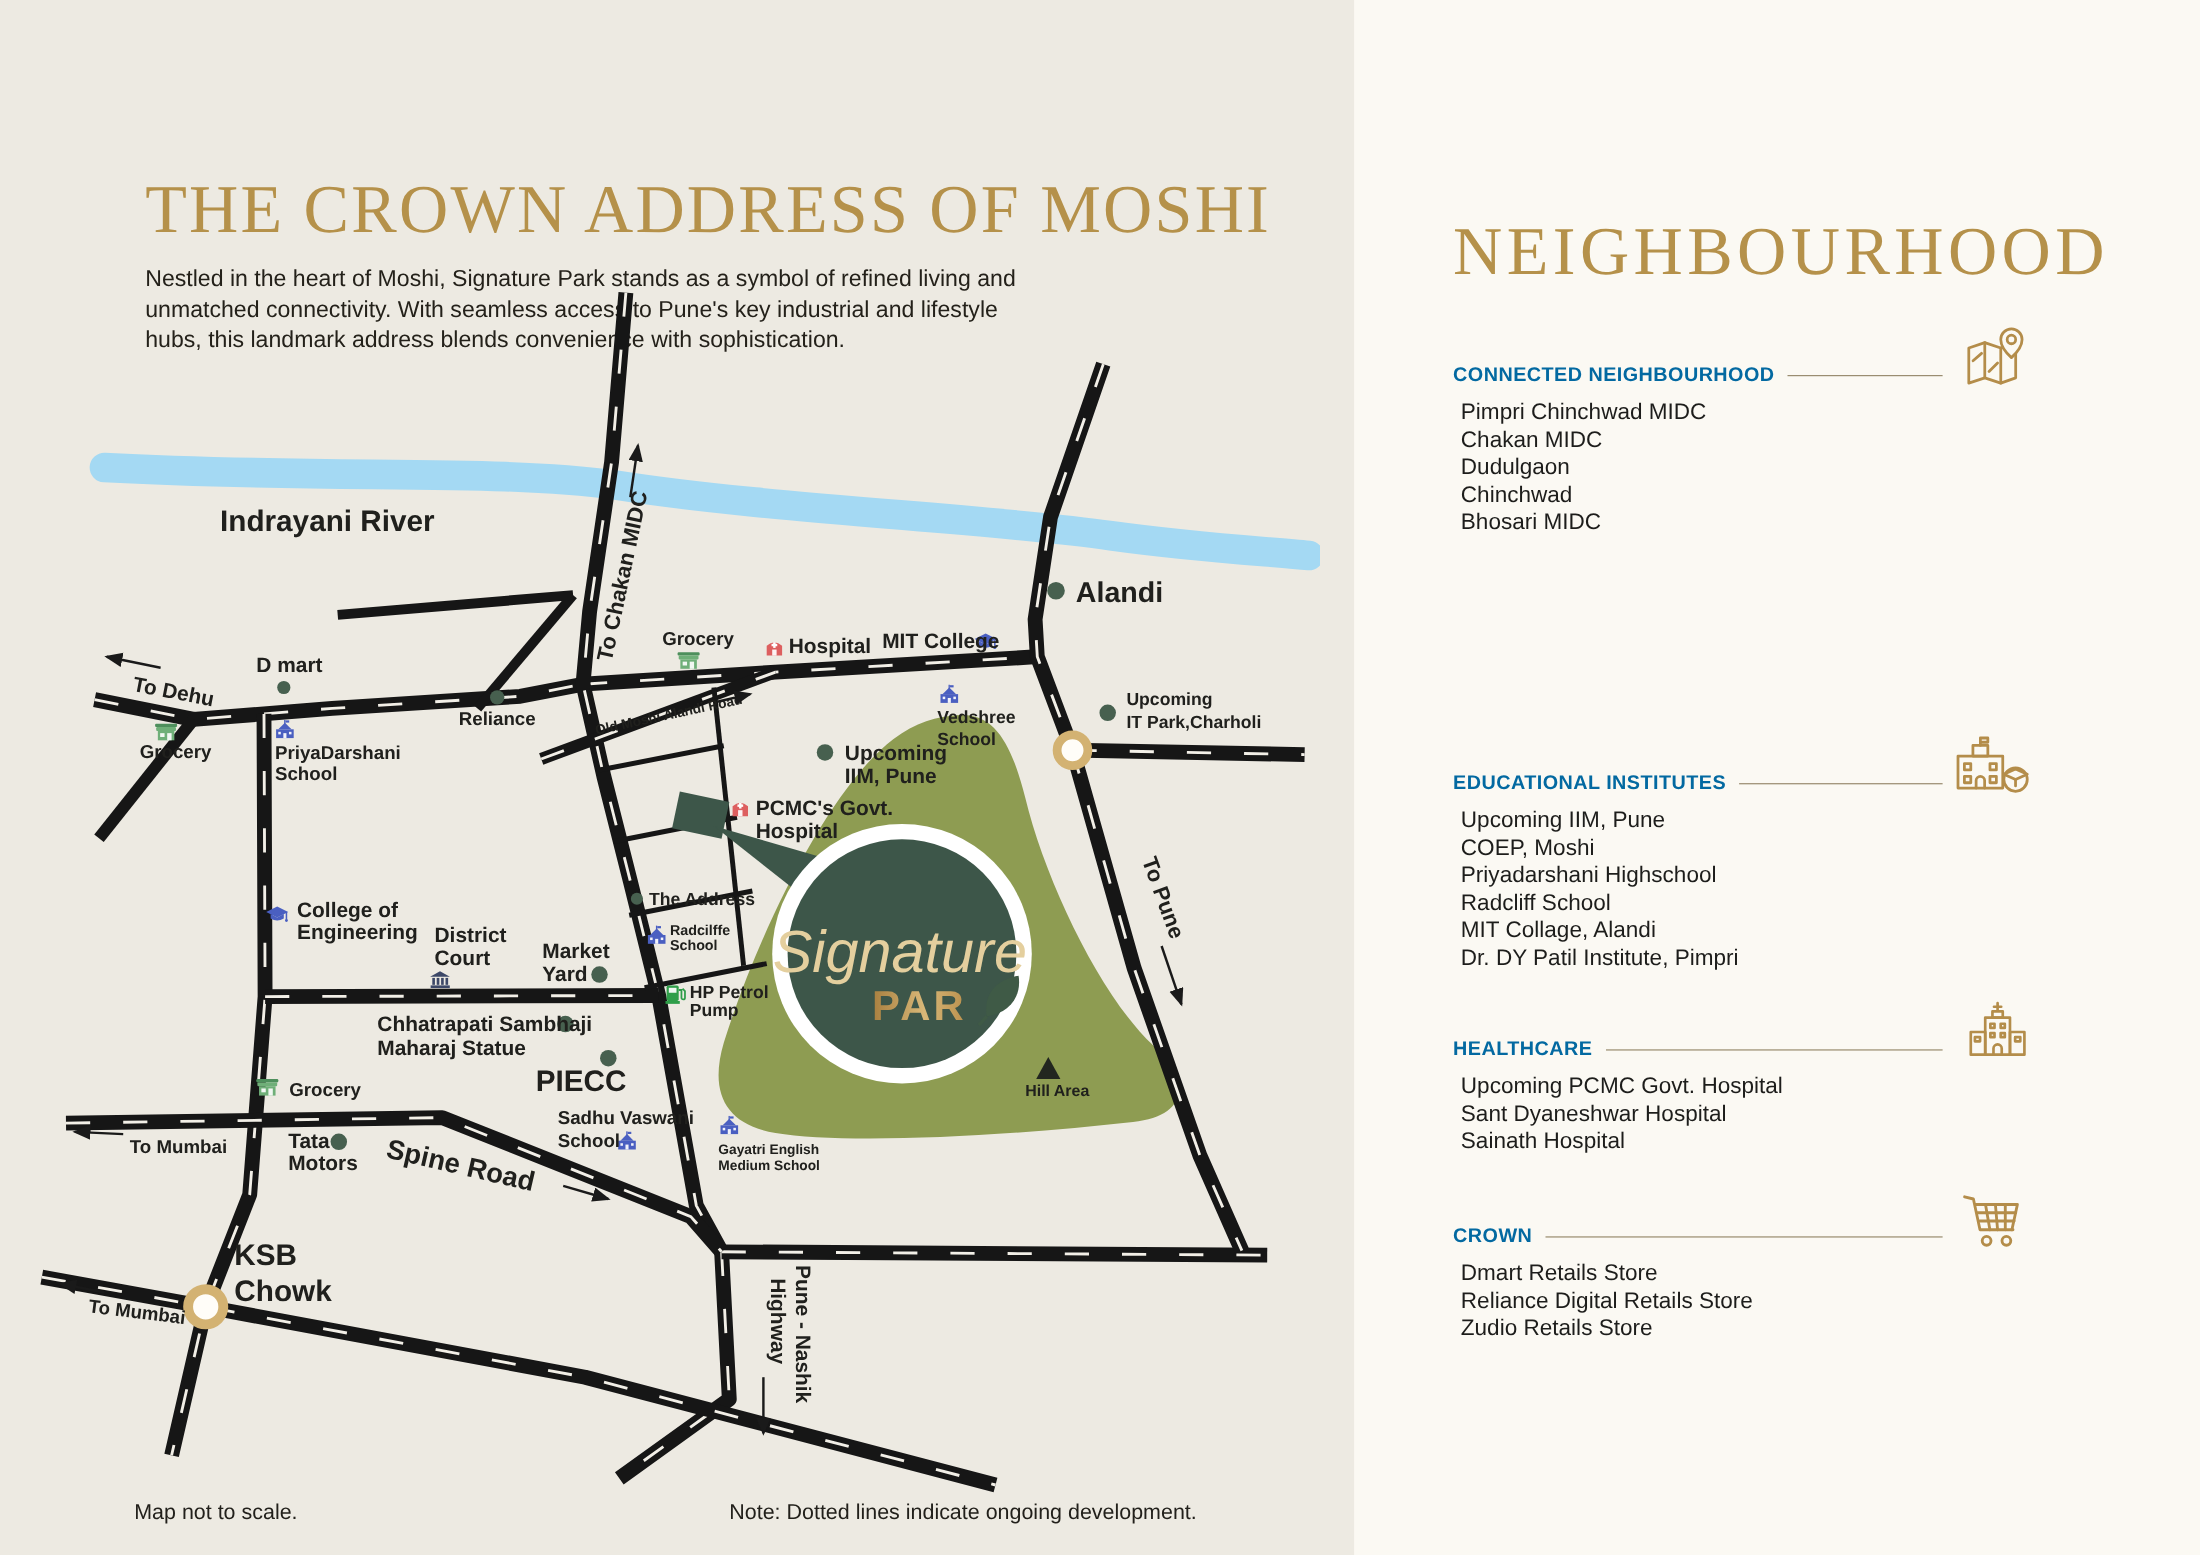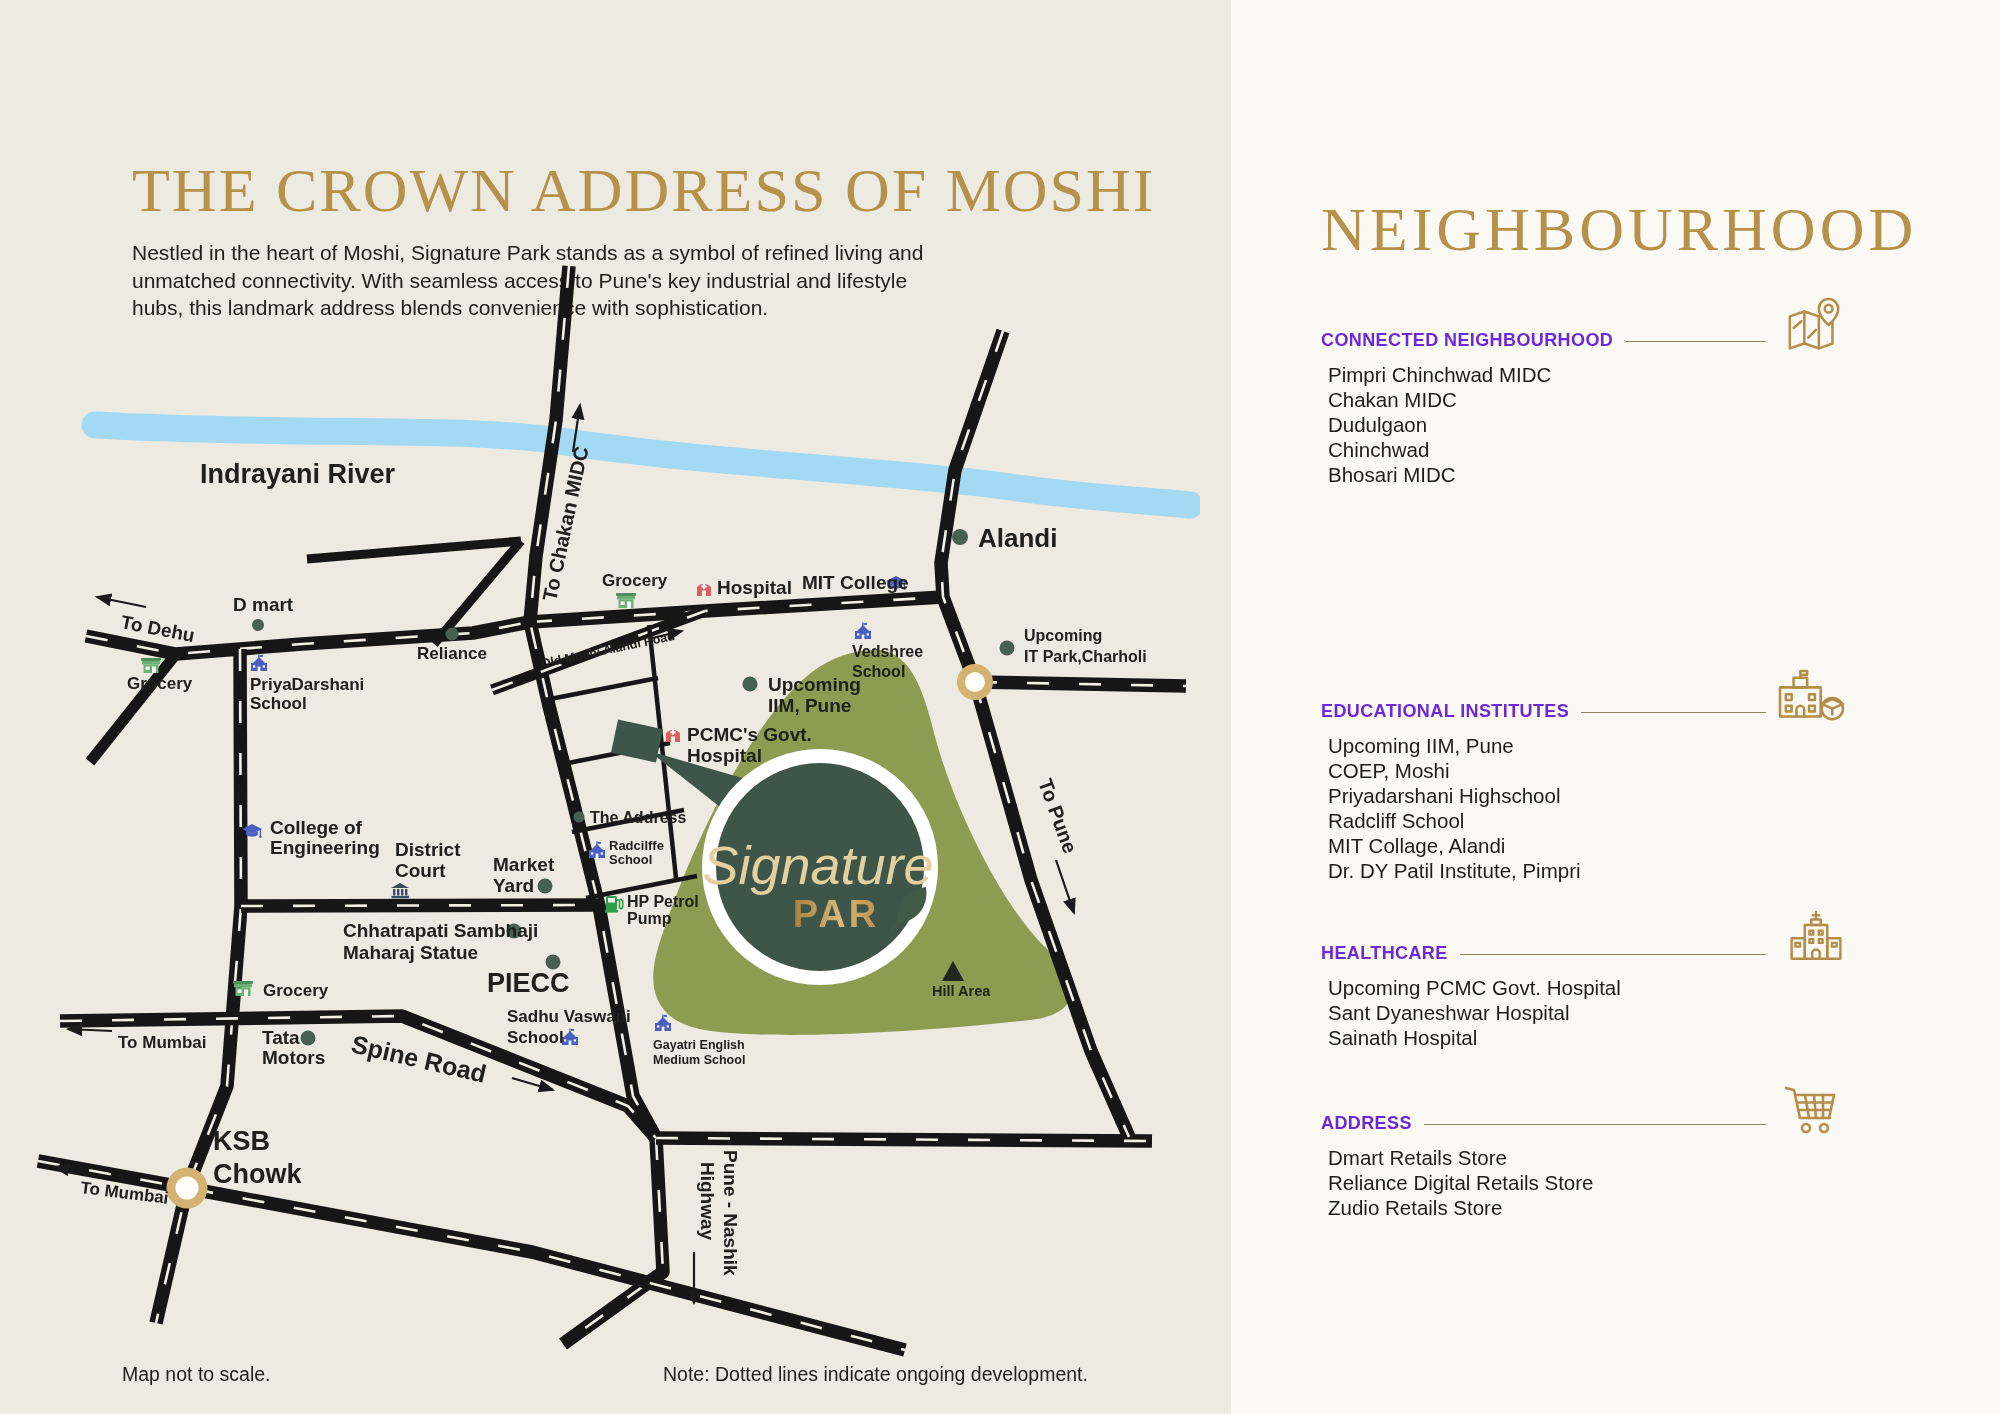--- a/index.html
+++ b/index.html
@@ -18,21 +18,21 @@
   .rw{stroke-width:13.5;} .rw2{stroke-width:11;} .rw3{stroke-width:9;}
   .dash{stroke:#f2efe7;stroke-width:2.6;fill:none;stroke-dasharray:22 30;}
   .thin{stroke:#161616;stroke-width:4.5;fill:none;}
   .arrow{stroke:#1a1a1a;stroke-width:2.2;fill:none;}
   .dot{fill:#47604f;}
   
   .nb-title{position:absolute;left:90px;top:152px;font-family:"Liberation Serif","DejaVu Serif",serif;
             font-size:62px;color:#b5914a;letter-spacing:4px;font-weight:normal;white-space:nowrap;}
   .section{position:absolute;left:90px;width:445px;}
   .sec-head{position:relative;display:flex;align-items:baseline;}
-  .sec-head .hd{font-size:18px;font-weight:bold;color:#6d28d9;letter-spacing:.4px;white-space:nowrap;}
+  .sec-head .hd{font-size:18px;font-weight:bold;color:#0369a1;letter-spacing:.4px;white-space:nowrap;}
   .sec-head .rule{flex:1;border-bottom:1.6px solid #8f8163;margin-left:12px;transform:translateY(-4px);}
   .sec-icon{position:absolute;right:-80px;bottom:-8px;}
   .items{margin-top:11px;padding-left:7px;}
   .items .it{font-size:20.5px;color:#1d1d1b;line-height:25px;font-weight:500;}
   .gold-ic{stroke:#b48d4a;fill:none;stroke-width:2.6;stroke-linecap:round;stroke-linejoin:round;}
 </style>
 </head>
 <body>
 
 <div class="stage">
@@ -328,21 +328,21 @@
       </div>
       <div class="items">
         <div class="it">Upcoming PCMC Govt. Hospital</div>
         <div class="it">Sant Dyaneshwar Hospital</div>
         <div class="it">Sainath Hospital</div>
       </div>
     </div>
 
     <div class="section" style="top:1113px">
       <div class="sec-head">
-        <span class="hd">ADDRESS</span>
+        <span class="hd">CROWN</span>
         <span class="rule"></span>
         <svg class="sec-icon" width="64" height="60" viewBox="0 0 64 60">
           <g class="gold-ic">
             <path d="M4,6 L12,8 L18,36 L48,36"></path>
             <path d="M14,13 H52 L47,36"></path>
             <path d="M23,13 L27,36 M32,13 L34,36 M41,13 L41,36 M16,20.5 H50.5 M18,28 H49"></path>
             <circle cx="24" cy="46" r="4"></circle>
             <circle cx="42" cy="46" r="4"></circle>
           </g>
         </svg>

